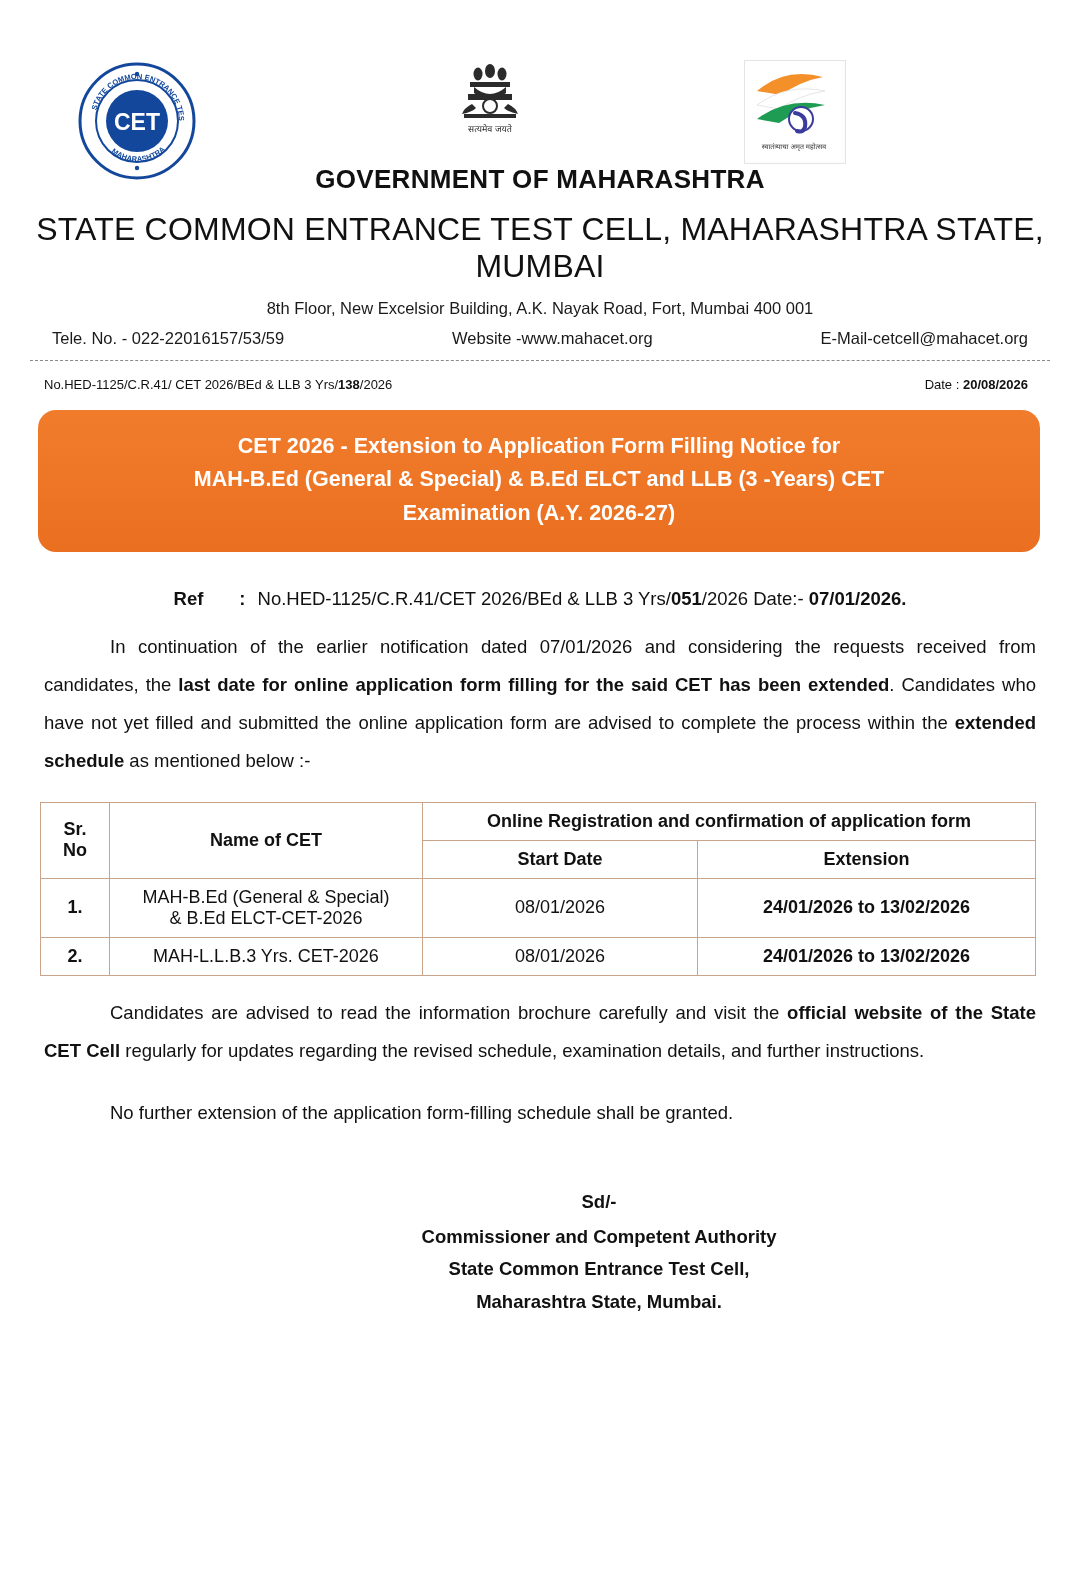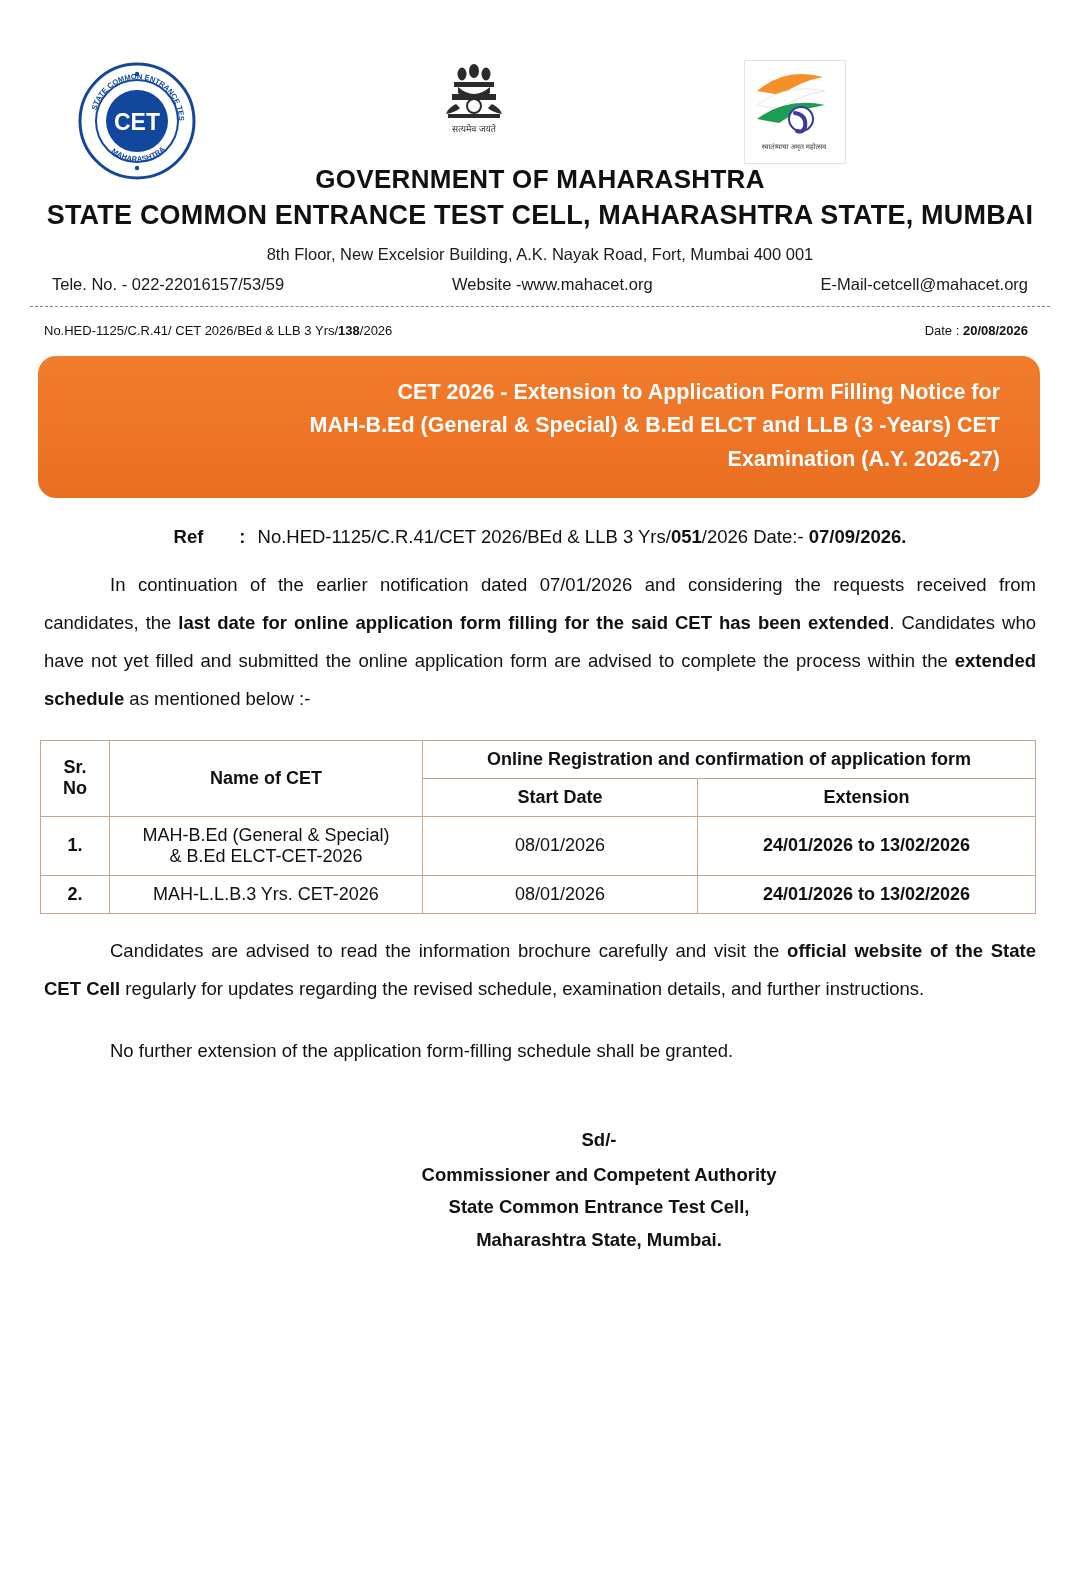--- a/index.html
+++ b/index.html
@@ -34,21 +34,21 @@
   }
   .cet-logo {
     position: absolute;
     left: 78px;
     top: 16px;
     width: 118px;
     height: 118px;
   }
   .emblem {
     position: absolute;
-    left: 432px;
+    left: 448px;
     top: 8px;
     width: 84px;
     height: 110px;
     text-align: center;
   }
   .azadi {
     position: absolute;
     left: 744px;
     top: 14px;
     width: 100px;
@@ -60,23 +60,23 @@
   .gov-title {
     text-align: center;
     font-size: 26px;
     font-weight: bold;
     letter-spacing: 0.3px;
     margin-top: 6px;
     color: #111;
   }
   .cell-title {
     text-align: center;
-    font-size: 27px;
-    font-weight: bold;
-    margin-top: 5px;
+    font-size: 32px;
+    font-weight: normal;
+    margin-top: 16px;
     letter-spacing: 0.2px;
     color: #111;
   }
   .addr {
     text-align: center;
     font-size: 16.5px;
     margin-top: 14px;
     color: #1a1a1a;
   }
   .contact-row {
@@ -103,31 +103,31 @@
   }
   .refline .left { font-weight: 500; }
   .refline b { font-weight: bold; }
 
   
   .banner {
     margin: 18px 40px 0 38px;
     background: linear-gradient(180deg, #f07c2c 0%, #ee7526 55%, #ea6f20 100%);
     border-radius: 18px;
     color: #ffffff;
-    text-align: right;
+    text-align: center;
     font-size: 21.5px;
     font-weight: bold;
     line-height: 1.55;
     padding: 20px 40px 22px 40px;
     box-sizing: border-box;
   }
 
   
   .ref2 {
-    margin-top: 28px;
+    margin-top: 36px;
     padding: 0 52px 0 52px;
     font-size: 18.5px;
     display: flex;
     justify-content: center;
     align-items: center;
   }
   .ref2 .lbl { font-weight: bold; }
   .ref2 .colon { margin: 0 12px 0 36px; font-weight: bold; }
   .ref2 b { font-weight: bold; }
 
@@ -252,21 +252,21 @@
 
   <div class="banner">
     <div>CET 2026 - Extension to Application Form Filling Notice for</div>
     <div>MAH-B.Ed (General &amp; Special) &amp; B.Ed ELCT and LLB (3 -Years) CET</div>
     <div>Examination (A.Y. 2026-27)</div>
   </div>
 
   <div class="ref2">
     <span class="lbl">Ref</span>
     <span class="colon">:</span>
-    <span><span>No.HED-1125/C.R.41/CET 2026/BEd &amp; LLB  3 Yrs/</span><b>051</b><span>/2026 Date:- </span><b>07/09/2026.</b></span>
+    <span><span>No.HED-1125/C.R.41/CET 2026/BEd &amp; LLB  3 Yrs/</span><b>051</b><span>/2026 Date:- </span><b>07/01/2026.</b></span>
   </div>
 
   <div class="para indent"><span>In continuation of the earlier notification dated 07/01/2026 and considering the requests received from candidates, the </span><b>last date for online application form filling for the said CET has been extended</b><span>. Candidates who have not yet filled and submitted the online application form are advised to complete the process within the </span><b>extended schedule</b><span> as mentioned below :-</span></div>
 
   <table class="sched">
     <thead>
       <tr>
         <th class="col-sr" rowspan="2">
           <div>Sr.</div>
           <div>No</div>

